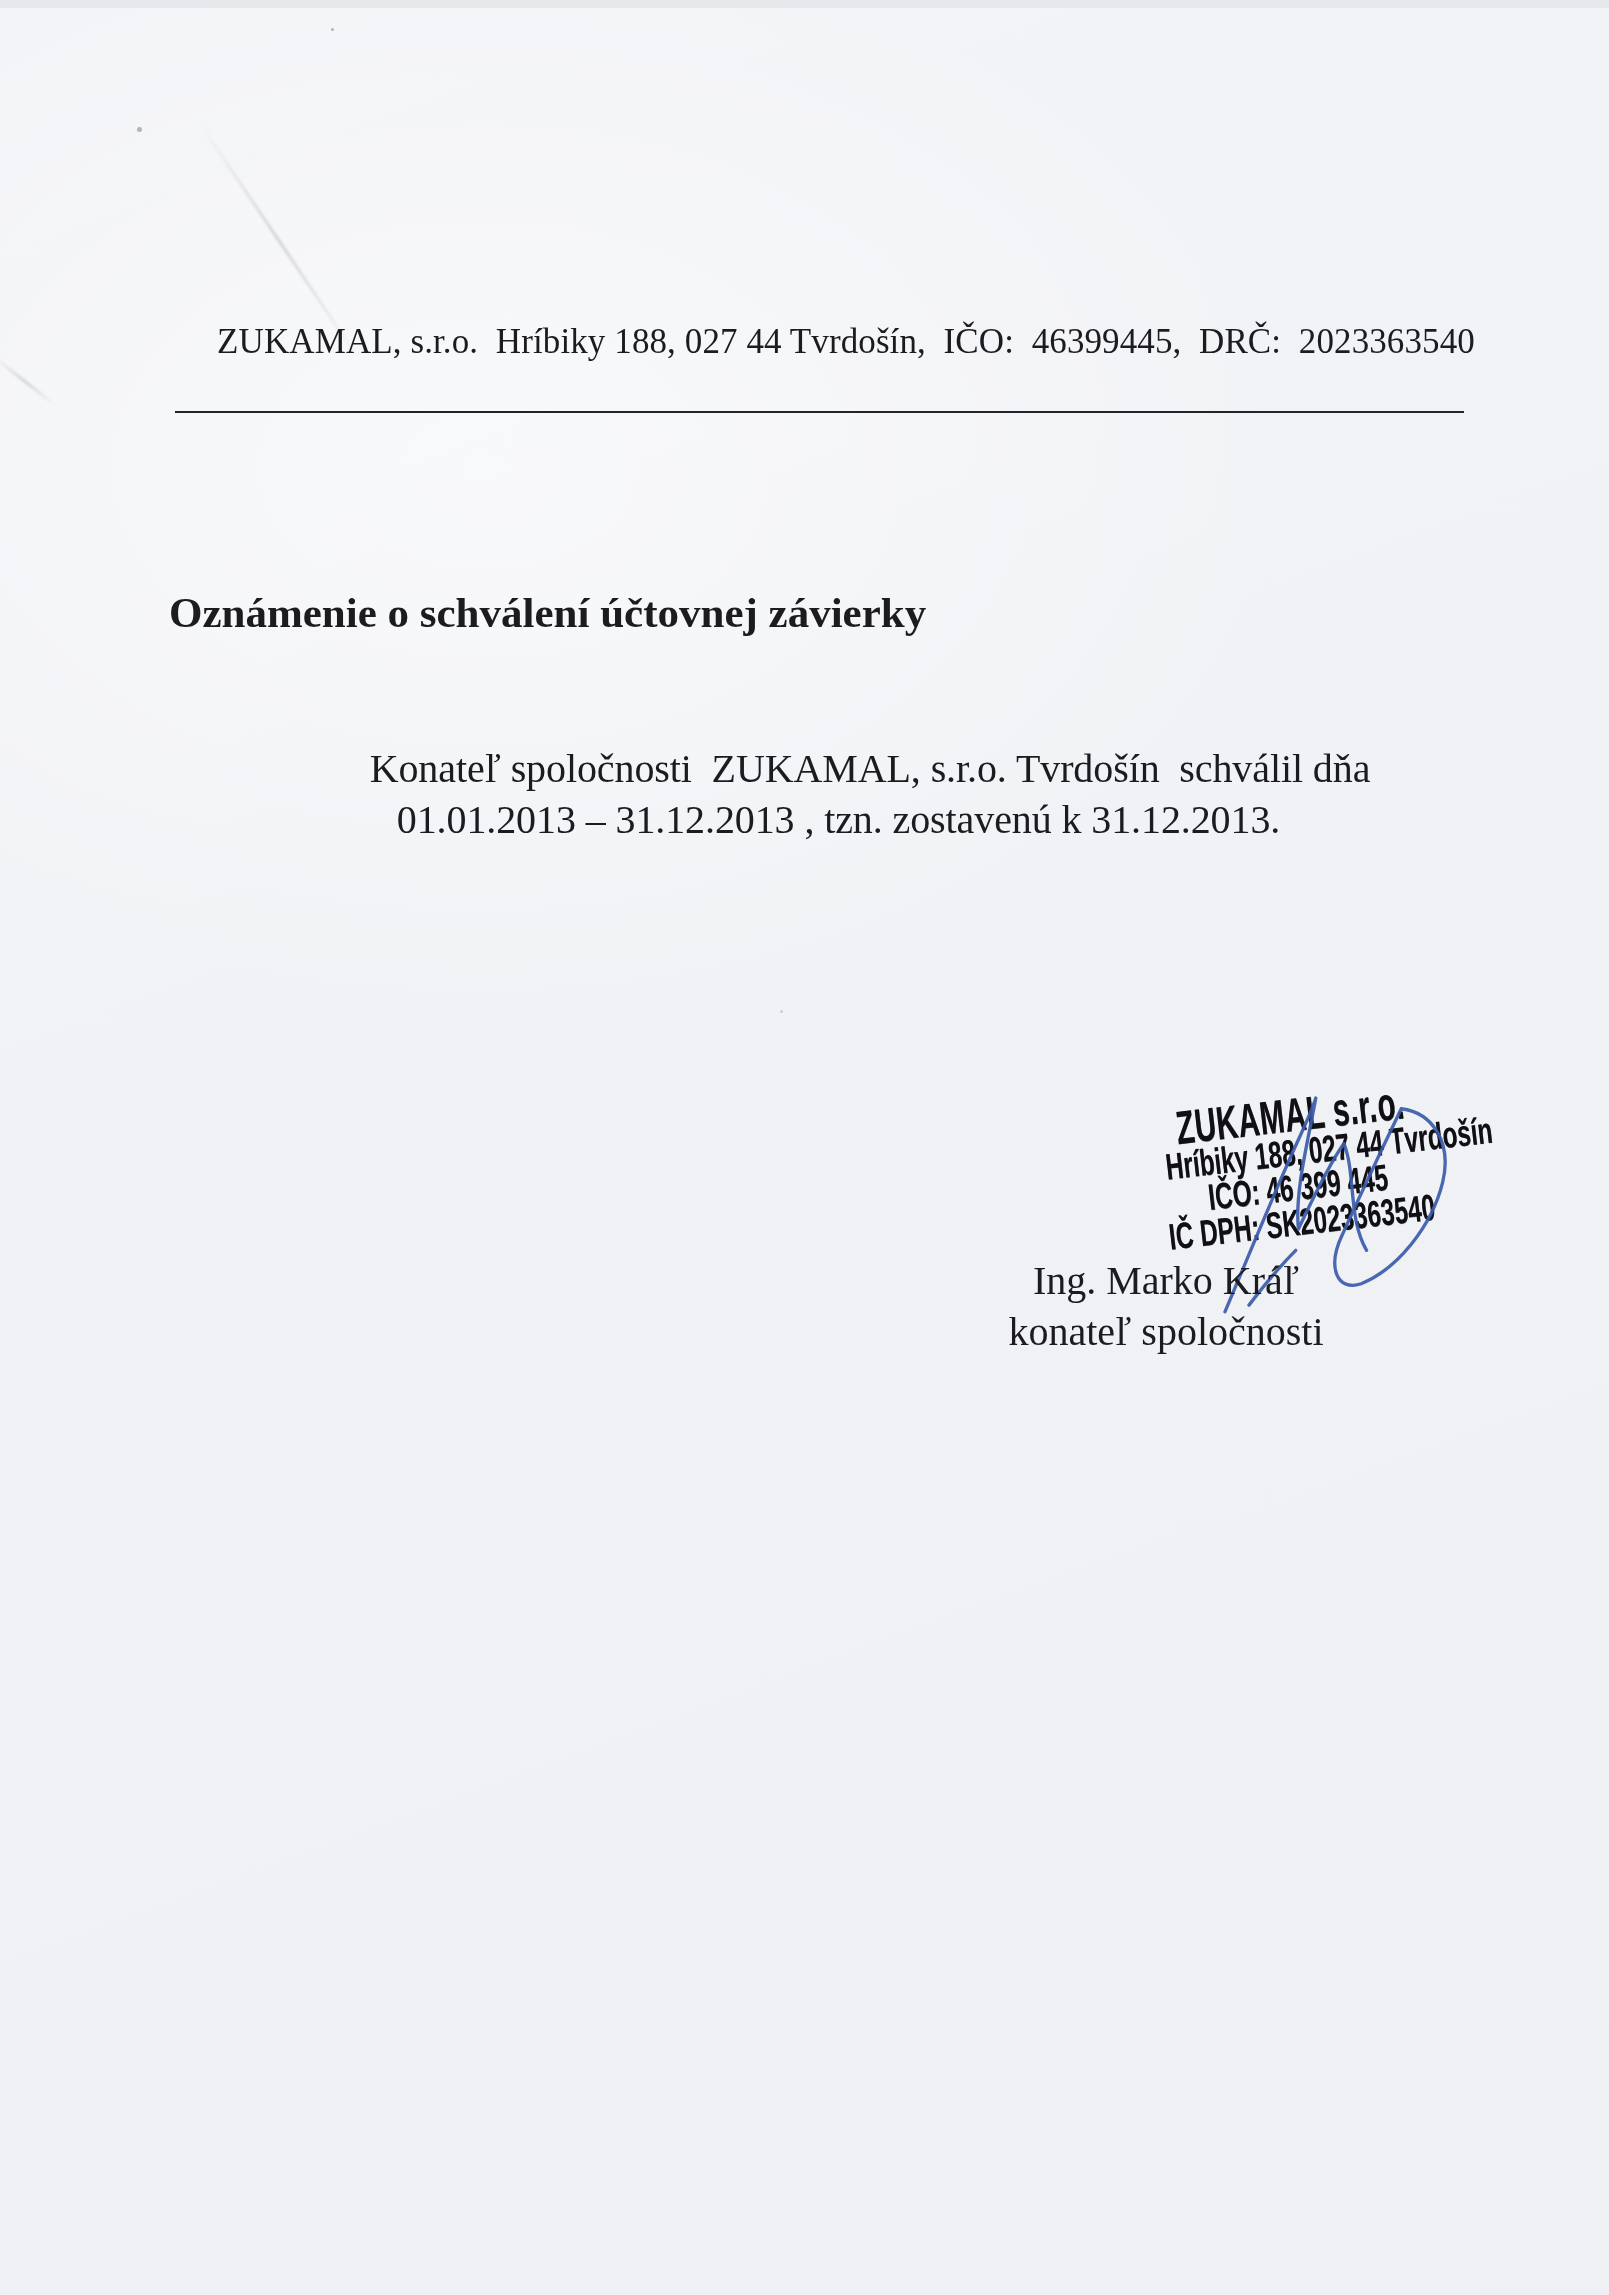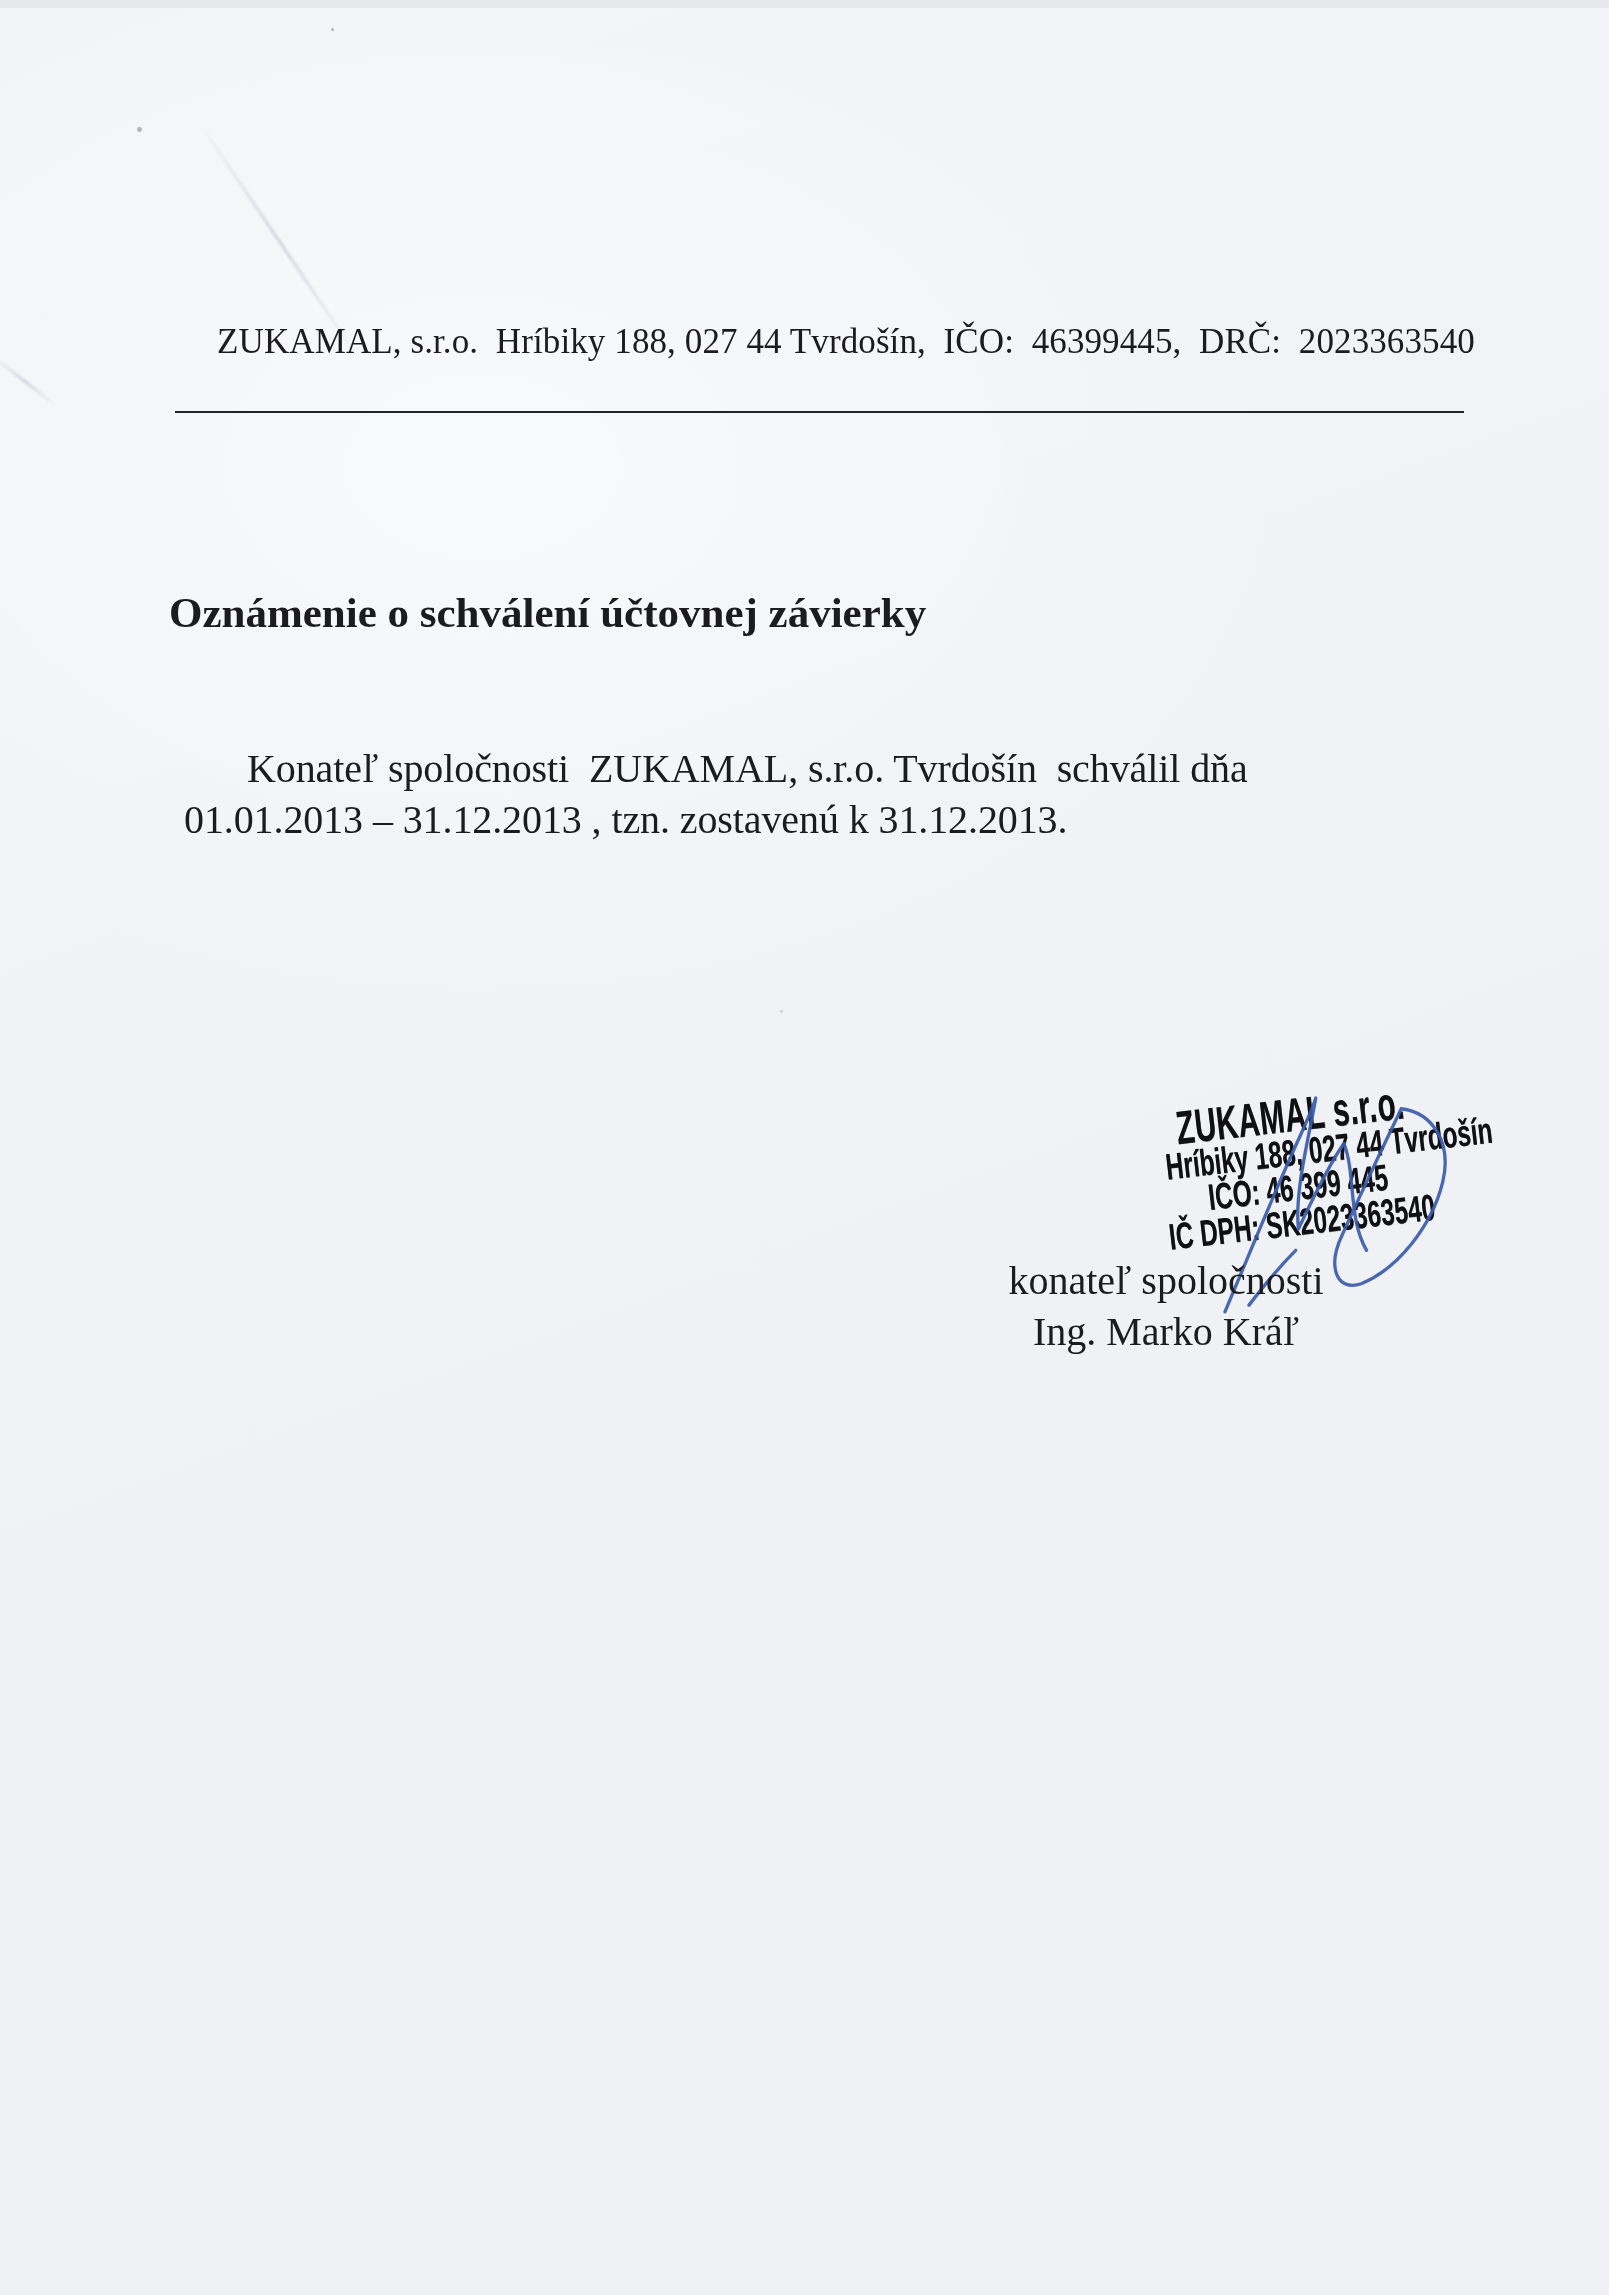--- a/index.html
+++ b/index.html
@@ -47,20 +47,21 @@
 
   
   .doc-body {
     position: absolute;
     left: 184px;
     top: 735px;
     width: 1309px;
     font-size: 40px;
     line-height: 51px;
     letter-spacing: -0.1px;
+    text-align: center;
   }
   .body-line { white-space: pre; }
   .body-line.indent { padding-left: 63px; }
 
   
   .stamp {
     position: absolute;
     left: 1082px;
     top: 1086px;
     width: 428px;
@@ -166,18 +167,18 @@
                C 1872 1862, 1910 1768, 1946 1690
                C 1956 1668, 1966 1646, 1970 1632
                C 1960 1690, 1938 1772, 1944 1828
                C 1962 1790, 1988 1734, 2012 1700
                C 2030 1744, 2018 1812, 2046 1860"></path>
       <path d="M 1870 1942 C 1896 1908, 1918 1882, 1940 1860"></path>
     </g>
   </svg>
 
   <div class="sig-block">
+    <div>Ing. Marko Kráľ</div>
     <div>konateľ spoločnosti</div>
-    <div>Ing. Marko Kráľ</div>
   </div>
 
 </div>
 
 
 </body></html>

